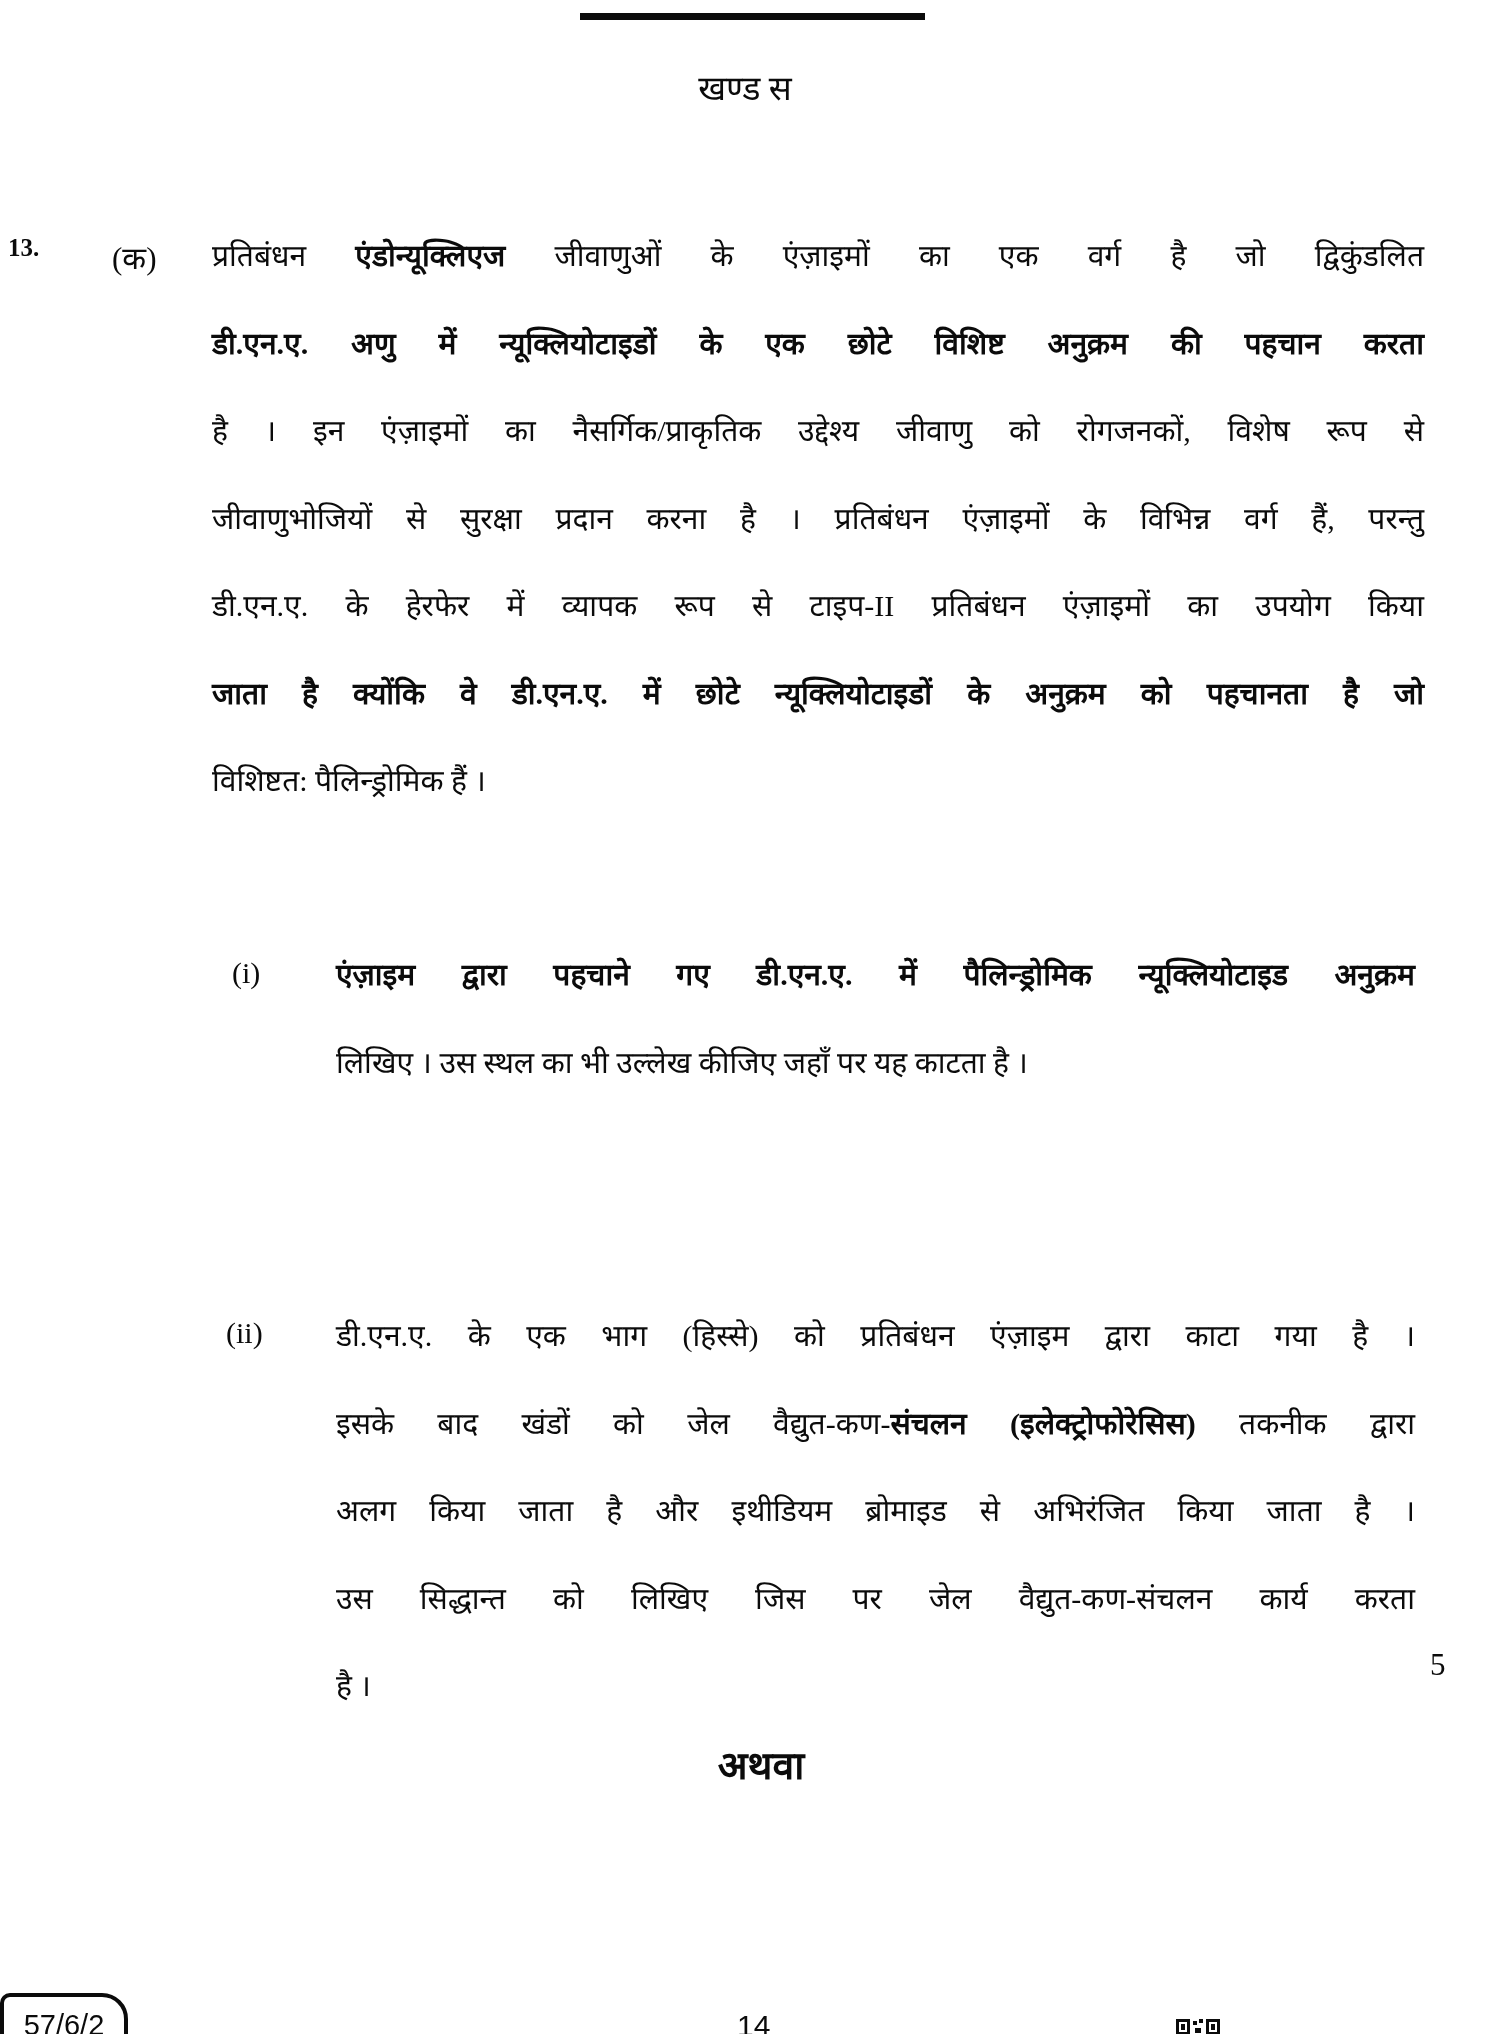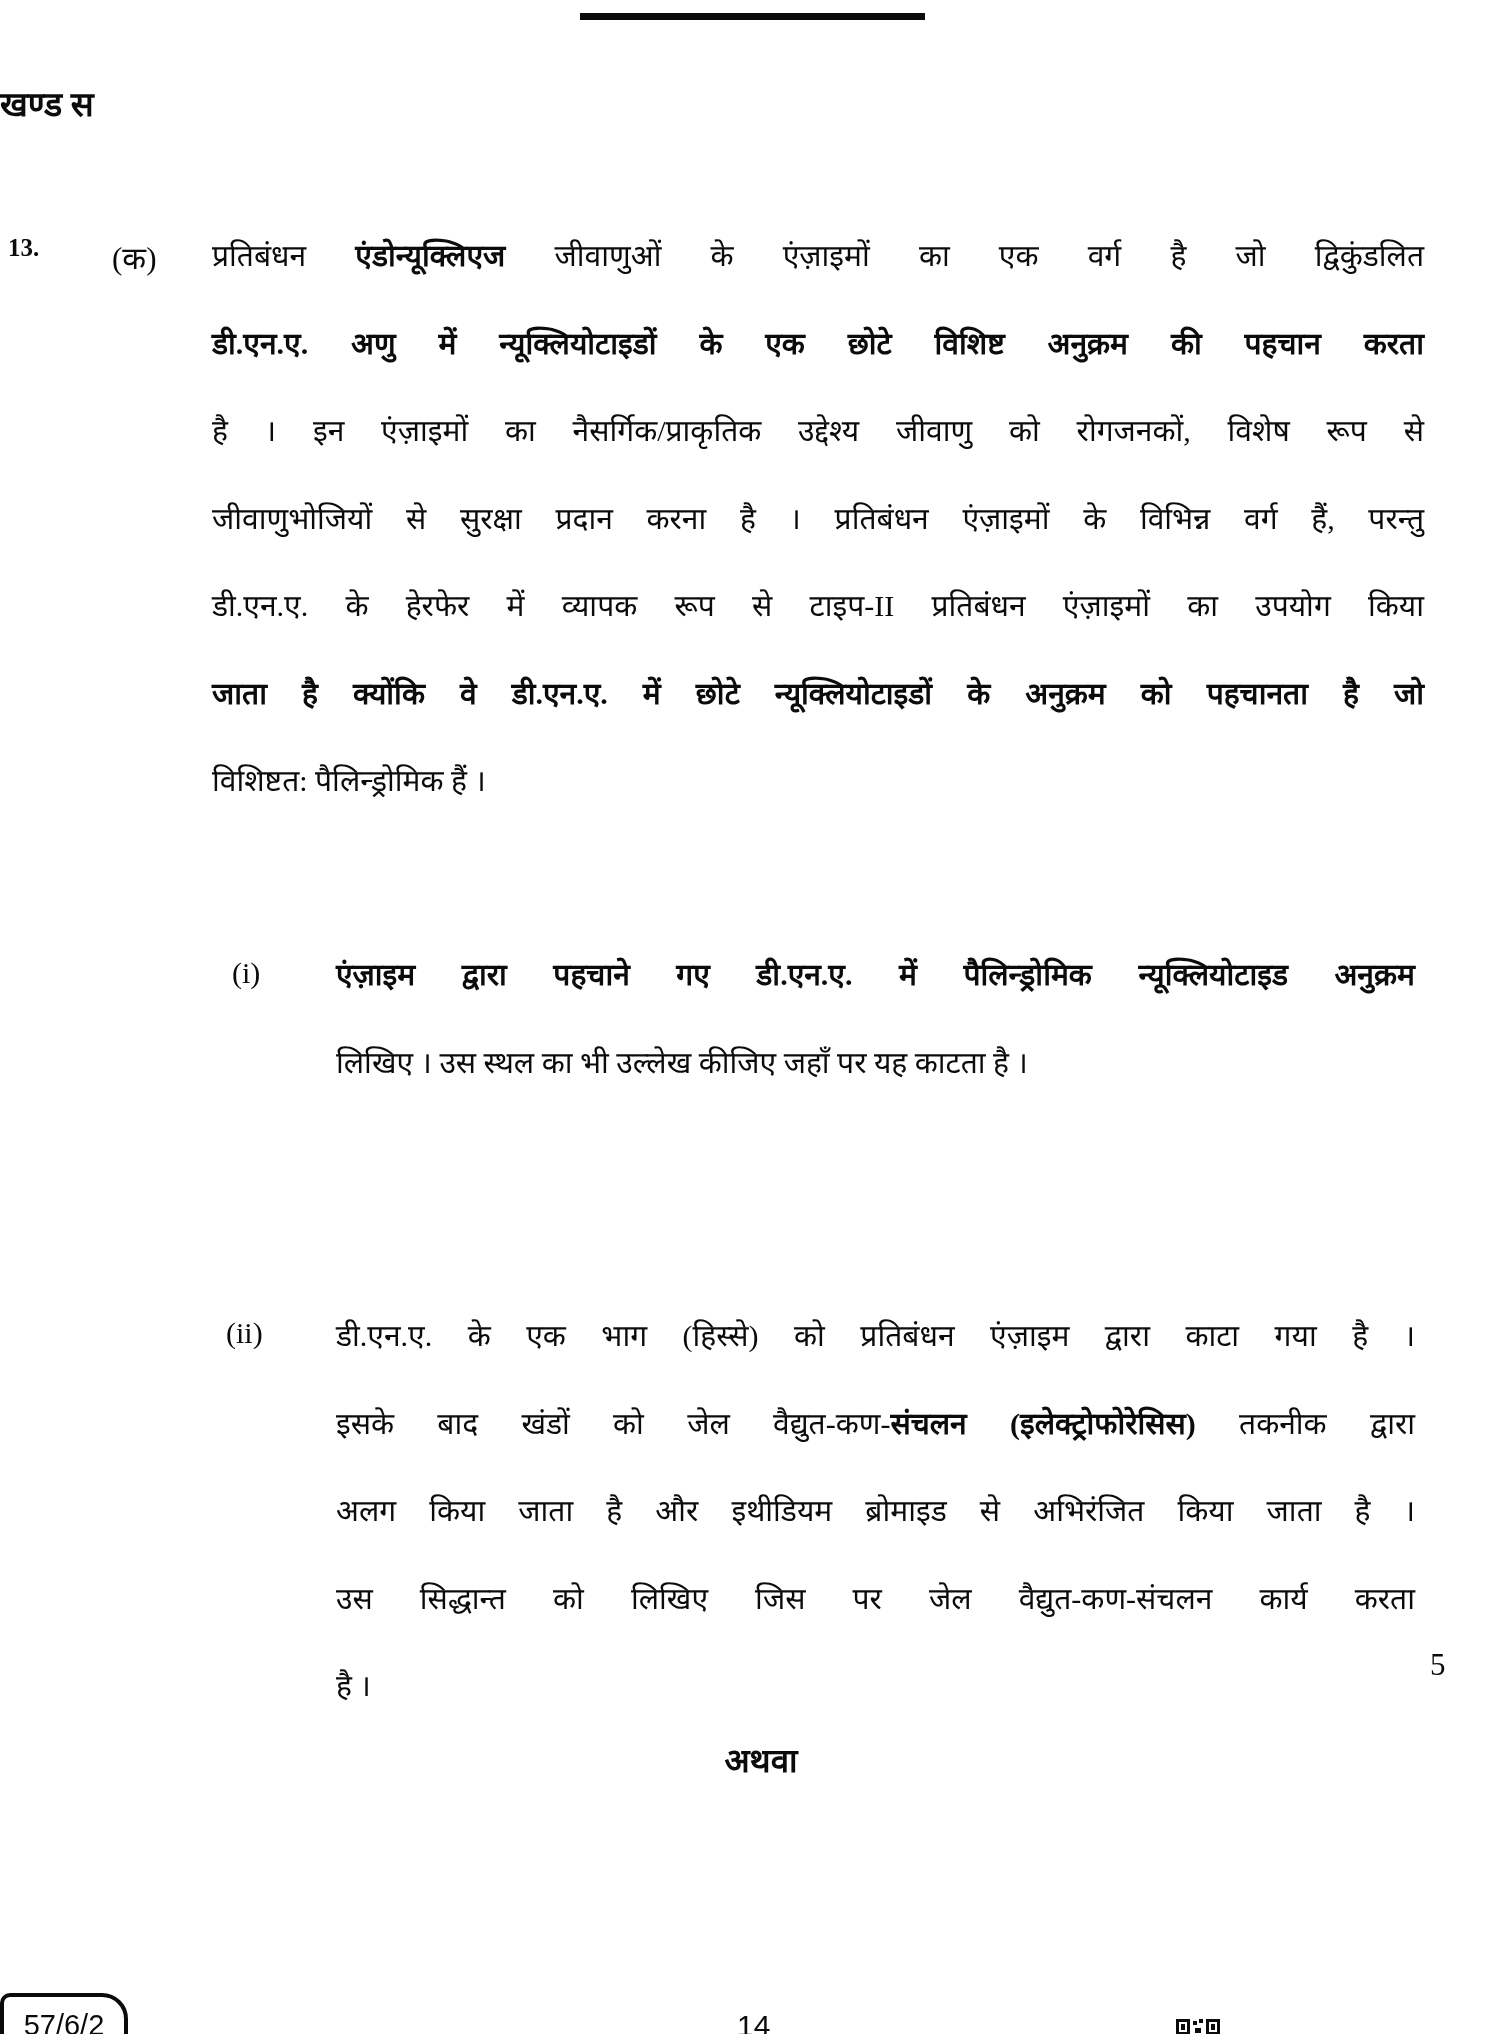--- a/index.html
+++ b/index.html
@@ -9,22 +9,22 @@
     background:#ffffff;
     overflow:hidden;
     font-family:"Liberation Serif","DejaVu Serif",serif;
     color:#0b0b0b;
   }
   .top-rule{
     position:absolute;left:580px;top:13px;
     width:345px;height:7px;background:#0b0b0b;
   }
   .section-heading{
-    position:absolute;left:0;top:80px;width:1490px;
-    font-size:34px;font-weight:bold;
+    position:absolute;left:0;top:64px;width:1490px;
+    text-align:center;font-size:34px;font-weight:normal;
   }
   .q-number{
     position:absolute;left:8px;top:234px;
     font-size:25px;font-weight:bold;
   }
   .part-label{
     position:absolute;left:112px;top:236px;
     font-size:31px;
   }
   .para-block{position:absolute;}
@@ -40,22 +40,22 @@
     text-align:justify;
     text-align-last:justify;
   }
   .para-line.last{text-align-last:left;}
   .bold{font-weight:bold;}
   .marks{
     position:absolute;left:1430px;top:1647px;
     font-size:31px;
   }
   .or-label{
-    position:absolute;left:0;top:1737px;width:1490px;
-    text-align:center;font-size:33px;font-weight:bold;padding-left:16px;
+    position:absolute;left:16px;top:1737px;width:1490px;
+    text-align:center;font-size:39px;font-weight:bold;
   }
   .paper-code-box{
     position:absolute;left:0px;top:1993px;
     width:128px;height:60px;
     border:4px solid #0b0b0b;
     border-radius:10px 26px 0 0;
     box-sizing:border-box;
     text-align:center;
   }
   .paper-code-text{

